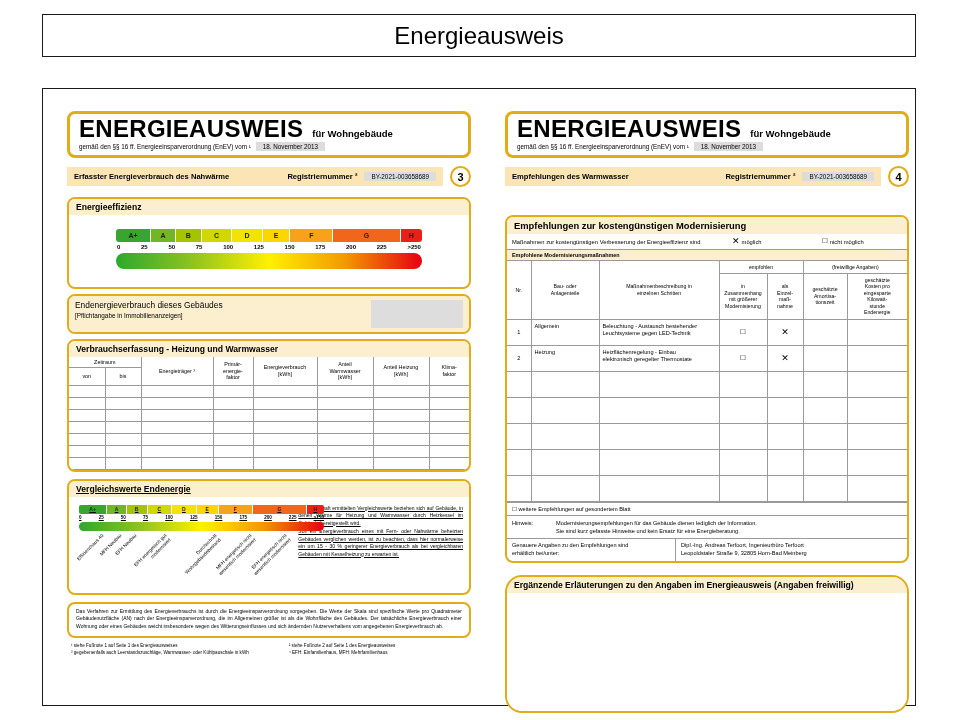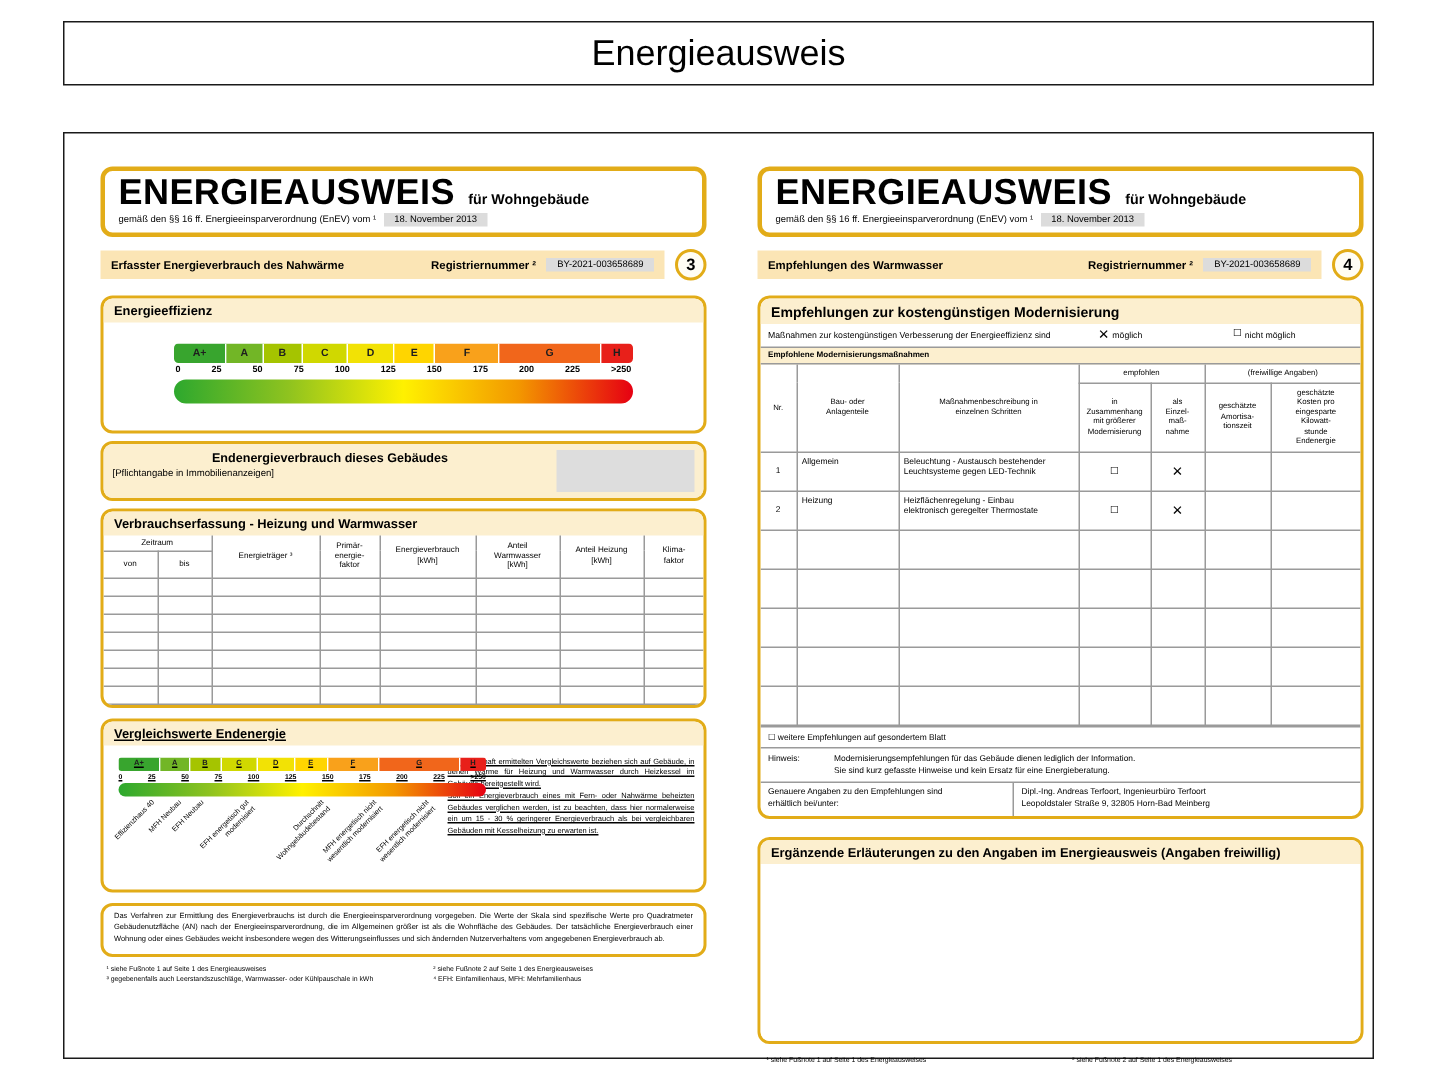--- a/index.html
+++ b/index.html
@@ -54,21 +54,21 @@
   .grad-bar{height:16px;border-radius:8px;}
   .scale-small{width:245px;margin:6px 0 0 8px;}
   .scale-small .seg-row{height:9px;border-radius:2px;}
   .scale-small .seg{font-size:5px;}
   .scale-small .tick-row{font-size:4.6px;margin:1px 0 2px;}
   .scale-small .grad-bar{height:9px;border-radius:5px;}
 
   
   .endenergie{background:var(--hdrbg);display:flex;align-items:stretch;padding:4px 6px;gap:6px;height:36px;}
   .endenergie .titles{flex:1;}
-  .endenergie .t1{font-size:8.4px;font-weight:bold;text-align:center;}
+  .endenergie .t1{font-size:8.4px;font-weight:normal;}
   .endenergie .t2{font-size:6.4px;margin-top:2px;}
   .gray-box{width:92px;background:#DDDDDD;}
 
   
   table{width:100%;border-collapse:collapse;}
   th,td{border:1px solid #9a9a9a;font-weight:normal;vertical-align:middle;text-align:center;}
   .vtable th{font-size:5.4px;line-height:1.2;white-space:pre-line;padding:1px;}
   .vtable .grp{height:10px;}
   .vtable .sub{height:18px;}
   .vtable td{height:12px;}
@@ -381,21 +381,21 @@
       <div class="info-bar">
         <span class="info-label">Empfehlungen des Warmwasser</span>
         <span class="reg-label">Registriernummer ²</span>
         <span class="chip">BY-2021-003658689</span>
       </div>
       <div class="page-circle">
         <span>4</span>
       </div>
     </div>
 
-    <div class="section" style="margin-top:10px;">
+    <div class="section" style="margin-top:28px;">
       <div class="section-header" style="font-size:9.4px;">Empfehlungen zur kostengünstigen Modernisierung</div>
 
       <div class="intro-row">
         <span class="itext">Maßnahmen zur kostengünstigen Verbesserung der Energieeffizienz sind</span>
         <span class="opt1">
           <span class="mark-x">✕</span>
           <span>möglich</span>
         </span>
         <span class="opt2">
           <span class="mark-box">☐</span>
@@ -530,21 +530,21 @@
       </div>
 
       <div class="contact-row">
         <div class="clabel">Genauere Angaben zu den Empfehlungen sind
 erhältlich bei/unter:</div>
         <div class="cvalue">Dipl.-Ing. Andreas Terfoort, Ingenieurbüro Terfoort
 Leopoldstaler Straße 9, 32805 Horn-Bad Meinberg</div>
       </div>
     </div>
 
-    <div class="section" style="margin-top:12px;">
+    <div class="section" style="margin-top:12px;border-radius:17px;">
       <div class="section-header">Ergänzende Erläuterungen zu den Angaben im Energieausweis (Angaben freiwillig)</div>
       <div class="empty-body"></div>
     </div>
 
     <div class="fn-right">
       <span>¹  siehe Fußnote 1 auf Seite 1 des Energieausweises</span>
       <span>²  siehe Fußnote 2 auf Seite 1 des Energieausweises</span>
     </div>
   </div>
 </div>

